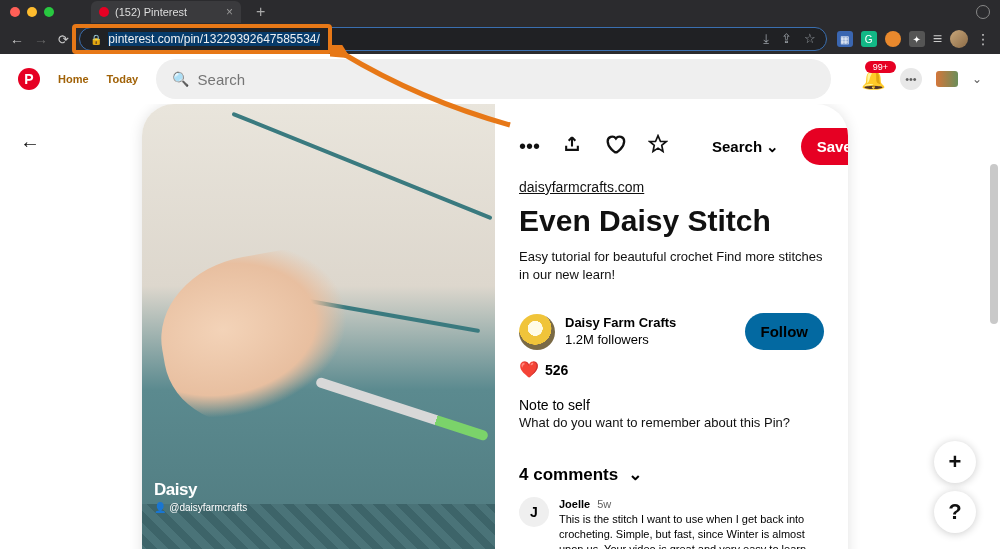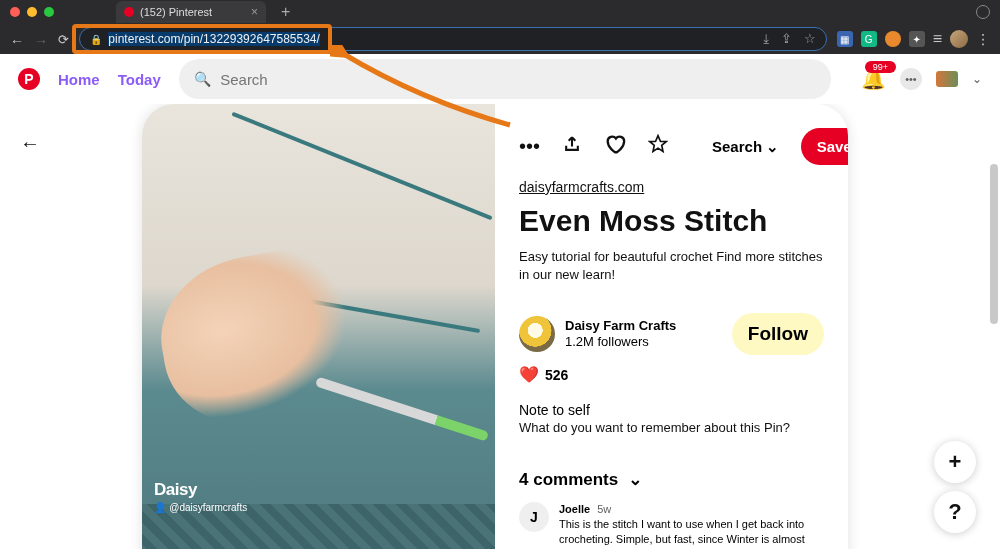--- a/index.html
+++ b/index.html
@@ -3,21 +3,21 @@
 <meta charset="utf-8">
 <style>
   * { box-sizing: border-box; margin: 0; padding: 0; font-family: -apple-system, Helvetica, Arial, sans-serif; }
   body { width: 1000px; height: 549px; overflow: hidden; background: #fff; position: relative; }
 
   
   .chrome { background: #2b2b2e; }
   .titlebar { height: 24px; display: flex; align-items: center; padding: 0 10px; gap: 7px; }
   .dot { width: 10px; height: 10px; border-radius: 50%; }
   .red { background: #ff5f57; } .yellow { background: #febc2e; } .green { background: #28c840; }
-  .tab { margin-left: 55px; background: #3a3a3d; height: 22px; width: 150px; border-radius: 6px 6px 0 0;
+  .tab { margin-left: 30px; background: #3a3a3d; height: 22px; width: 150px; border-radius: 6px 6px 0 0;
          display: flex; align-items: center; padding: 0 8px; gap: 6px; font-size: 11px; color: #ddd; }
   .tab .p-icon { width: 10px; height: 10px; border-radius: 50%; background: #e60023; display: inline-block; }
   .tab .close { margin-left: auto; color: #999; font-size: 12px; cursor: pointer; }
   .plus { color: #aaa; font-size: 16px; margin-left: 8px; cursor: pointer; }
   .gear { margin-left: auto; width: 14px; height: 14px; border: 1px solid #888; border-radius: 50%; position: relative; }
 
   .toolbar { height: 30px; display: flex; align-items: center; padding: 0 10px; gap: 10px; }
   .nav-arrow { color: #ccc; font-size: 14px; cursor: pointer; }
   .nav-arrow.dim { color: #666; }
   .reload { color: #ccc; font-size: 13px; cursor: pointer; }
@@ -38,21 +38,21 @@
 
   
   .highlight { position: absolute; left: 72px; top: 24px; width: 260px; height: 30px;
                border: 4px solid #e77817; border-radius: 4px; pointer-events: none; z-index: 50; }
   .arrow-svg { position: absolute; left: 330px; top: 45px; z-index: 49; pointer-events: none; }
 
   
   .pin-header { height: 50px; display: flex; align-items: center; padding: 0 18px; gap: 18px; background: #fff; }
   .p-logo { width: 22px; height: 22px; border-radius: 50%; background: #e60023; display: flex;
             align-items: center; justify-content: center; color: #fff; font-weight: bold; font-size: 14px; }
-  .nav-link { font-size: 15px; font-weight: 600; color: #8b5cf6; cursor: pointer; }
+  .nav-link { font-size: 11px; font-weight: 600; color: #a16207; cursor: pointer; }
   .search-bar { flex: 1; background: #efefef; border-radius: 22px; height: 40px; display: flex;
                 align-items: center; padding: 0 16px; gap: 8px; }
   .search-bar .mag { color: #5f5f5f; font-size: 14px; }
   .search-bar input { border: none; background: transparent; outline: none; font-size: 15px; color: #737373; width: 100%; }
   .hdr-right { display: flex; align-items: center; gap: 14px; margin-left: 12px; }
   .bell { position: relative; color: #5f5f5f; font-size: 20px; cursor: pointer; }
   .badge { position: absolute; top: -6px; right: -10px; background: #e60023; color: #fff;
            font-size: 9px; font-weight: 400; padding: 1px 8px; border-radius: 8px; }
   .chat-ic { width: 22px; height: 22px; border-radius: 50%; background: #e8e8e8; display: flex;
              align-items: center; justify-content: center; color: #5f5f5f; font-size: 11px; cursor: pointer; }
@@ -92,22 +92,22 @@
 
   .src-link { display: inline-block; margin-top: 14px; font-size: 14px; color: #111; text-decoration: underline; cursor: pointer;}
   .title { margin-top: 8px; font-size: 30px; font-weight: 700; color: #111; }
   .desc { margin-top: 10px; font-size: 13px; color: #111; line-height: 1.35; }
 
   .creator { margin-top: 30px; display: flex; align-items: center; gap: 10px; }
   .creator .av { width: 36px; height: 36px; border-radius: 50%;
                  background: radial-gradient(circle at 45% 40%, #fffbe6 0 25%, #f0c43a 26% 55%, #7a6a45 56% 100%);}
   .creator .info { font-size: 13px; line-height: 1.25; }
   .creator .name { font-weight: 600; }
-  .follow { margin-left: auto; background: #fef9c3; border: none; border-radius: 22px;
-            padding: 10px 16px; font-size: 19px; font-weight: 600; cursor: pointer; }
+  .follow { margin-left: auto; background: #0369a1; border: none; border-radius: 22px;
+            padding: 10px 16px; font-size: 15px; font-weight: 600; cursor: pointer; }
 
   .reacts { margin-top: 10px; display: flex; align-items: center; gap: 6px; font-size: 14px; font-weight: 600; cursor: pointer;}
   .heart { font-size: 16px; }
 
   .note-h { margin-top: 18px; font-size: 14px; font-weight: 400; }
   .note-q { font-size: 13px; color: #111; margin-top: 2px;}
   .addnote { float: right; margin-top: -30px; background: #efefef; border: none; border-radius: 22px;
              padding: 10px 14px; font-size: 14px; font-weight: 600; cursor: pointer; }
 
   .comments-h { margin-top: 34px; font-size: 17px; font-weight: 700; display: flex; align-items: center; gap: 10px; cursor: pointer;}
@@ -232,21 +232,21 @@
         </span>
         <span class="spacer"></span>
         <span class="profile-drop">
           <span>Search</span>
             <span>⌄</span>
         </span>
         <button class="save-btn">Save</button>
       </div>
 
       <a class="src-link">daisyfarmcrafts.com</a>
-      <h1 class="title">Even Moss Stitch</h1>
+      <h1 class="title">Even Daisy Stitch</h1>
       <p class="desc">Easy tutorial for beautuful crochet Find more stitches in our new learn!</p>
 
       <div class="creator">
         <div class="av"></div>
         <div class="info">
           <div class="name">Daisy Farm Crafts</div>
           <div>1.2M followers</div>
         </div>
         <button class="follow">Follow</button>
       </div>

